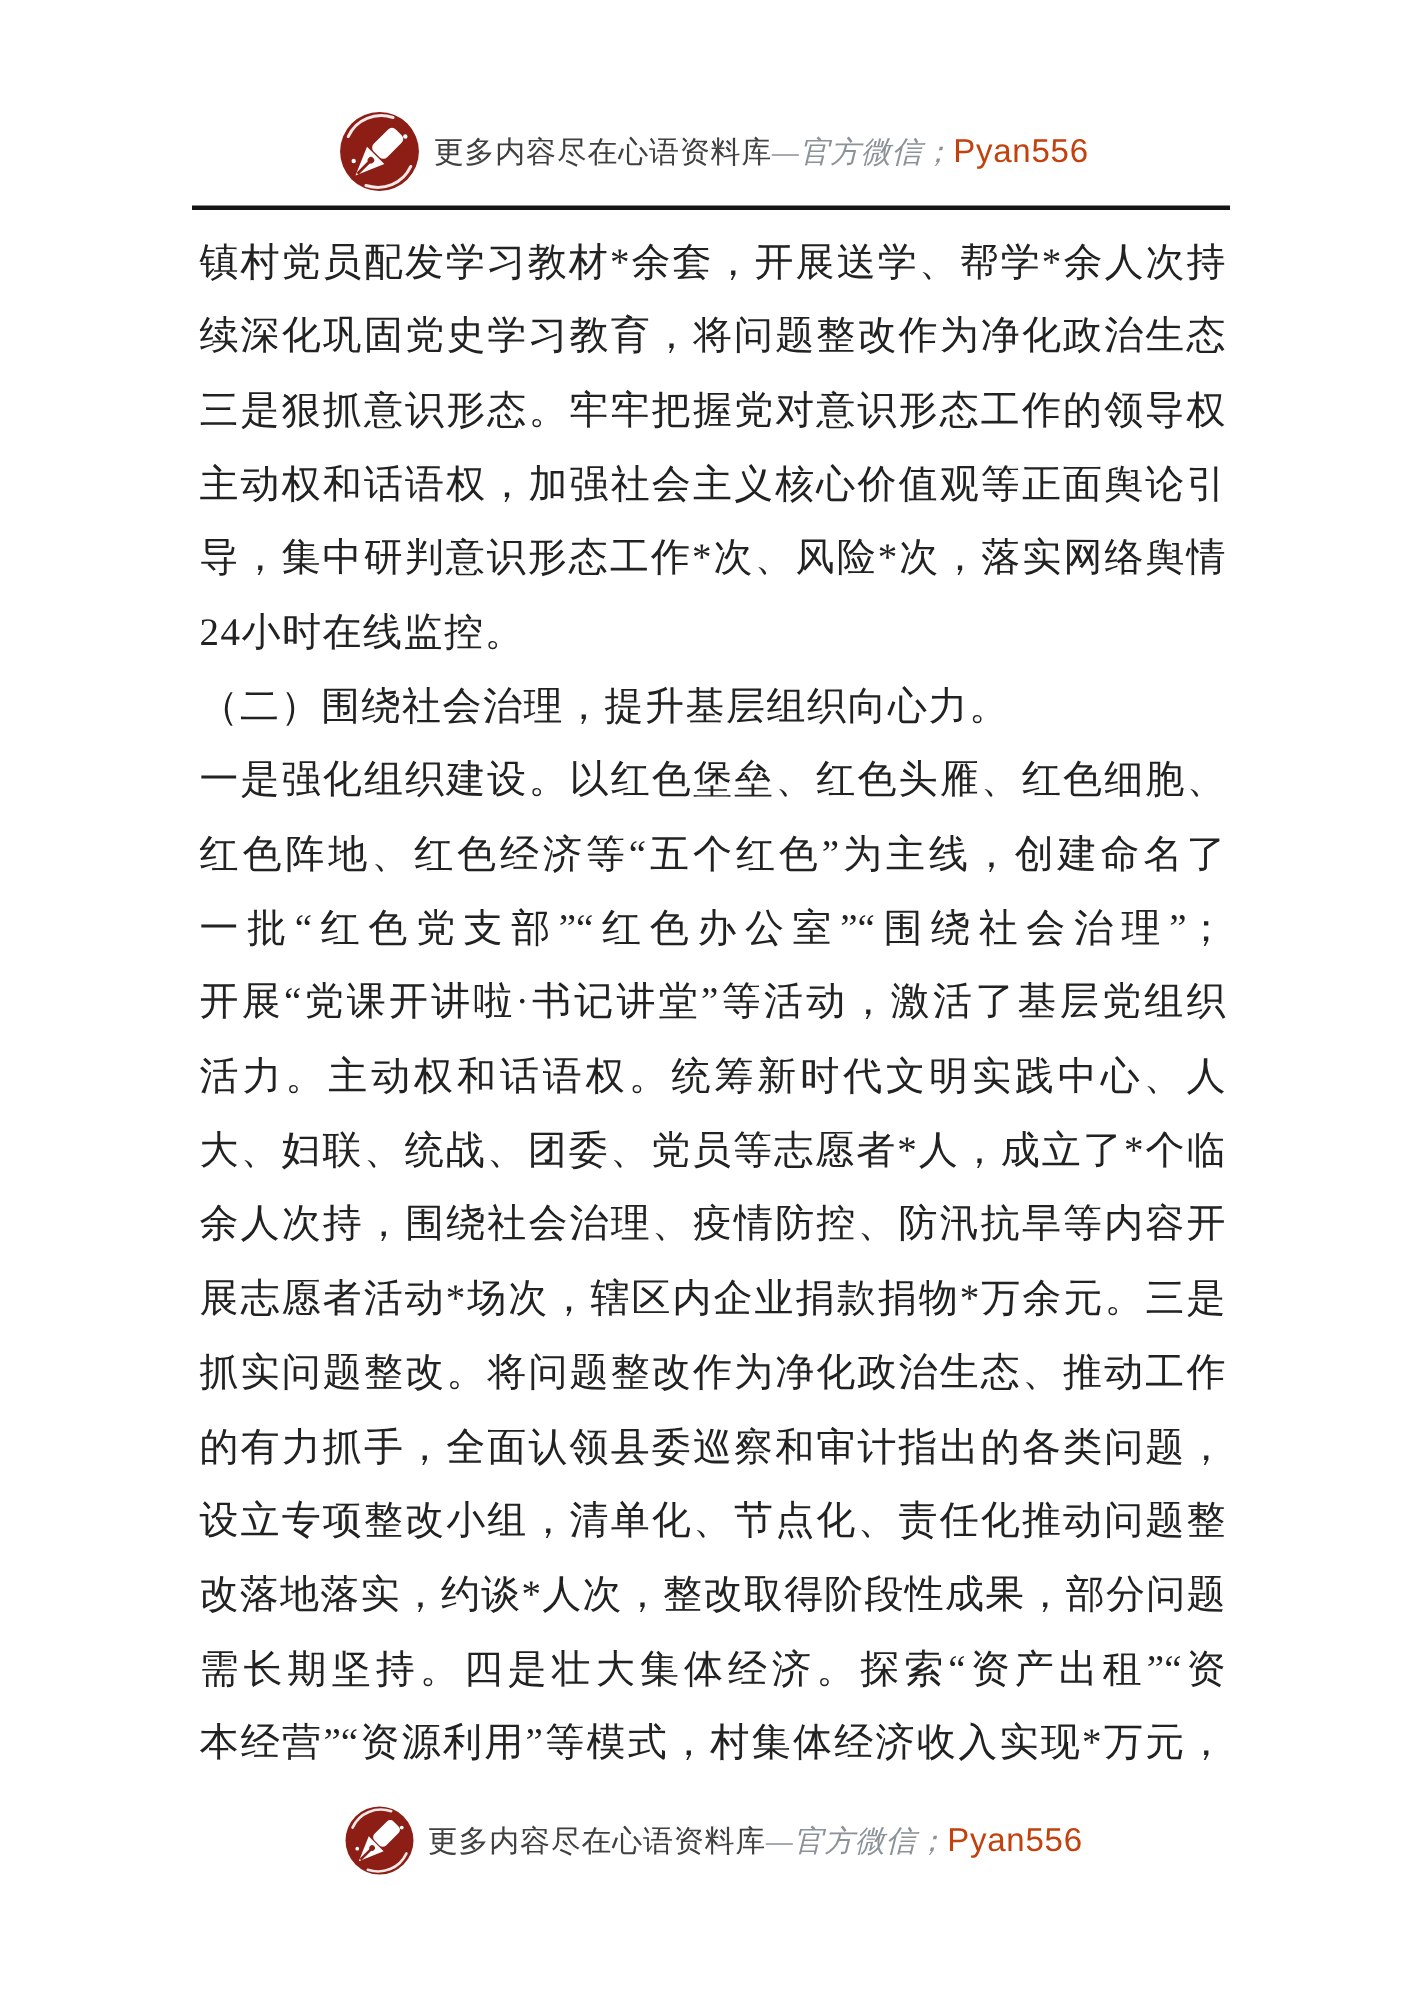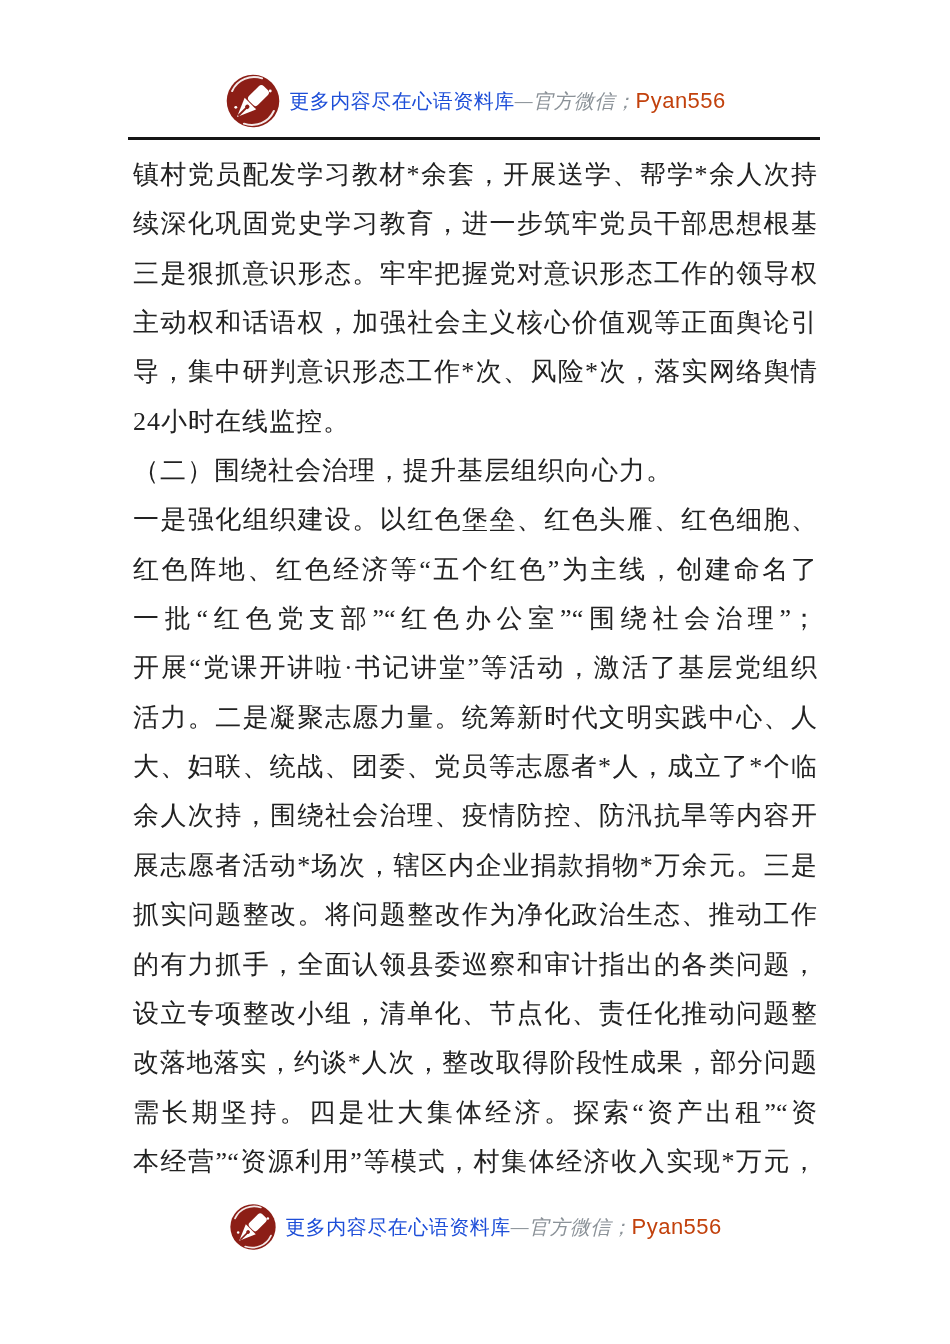--- a/index.html
+++ b/index.html
@@ -15,21 +15,21 @@
   
   .banner{
     position:absolute;left:0;width:100%;
     display:flex;justify-content:center;align-items:center;
     gap:7px;white-space:nowrap;
   }
   .banner.top{top:72px;}
   .banner.bottom{top:1202px;}
   .banner .logo{flex:0 0 auto;display:block;}
   .banner .txt{font-size:20px;letter-spacing:0.5px;}
-  .brand{color:#1d4ed8;}
+  .brand{color:#404040;}
   .sep{color:#8b9298;font-style:italic;}
   .wid{color:#c2410c;font-family:"Liberation Sans","DejaVu Sans",sans-serif;font-size:22px;}
 
   .rule{
     position:absolute;top:137px;left:128px;width:692px;height:3px;
     background:#151515;
   }
 
   
   .doc{
@@ -71,31 +71,31 @@
     </svg>
     <div class="txt">
       <span class="brand">更多内容尽在心语资料库</span><span class="sep">—官方微信；</span><span class="wid">Pyan556</span>
     </div>
   </header>
 
   <div class="rule"></div>
 
   <main class="doc">
     <div class="line">镇村党员配发学习教材*余套，开展送学、帮学*余人次持</div>
-    <div class="line">续深化巩固党史学习教育，进一步筑牢党员干部思想根基</div>
+    <div class="line">续深化巩固党史学习教育，将问题整改作为净化政治生态</div>
     <div class="line">三是狠抓意识形态。牢牢把握党对意识形态工作的领导权</div>
     <div class="line">主动权和话语权，加强社会主义核心价值观等正面舆论引</div>
     <div class="line">导，集中研判意识形态工作*次、风险*次，落实网络舆情</div>
     <div class="line short">24小时在线监控。</div>
     <div class="line short">（二）围绕社会治理，提升基层组织向心力。</div>
     <div class="line">一是强化组织建设。以红色堡垒、红色头雁、红色细胞、</div>
     <div class="line">红色阵地、红色经济等“五个红色”为主线，创建命名了</div>
     <div class="line">一批“红色党支部”“红色办公室”“围绕社会治理”；</div>
     <div class="line">开展“党课开讲啦·书记讲堂”等活动，激活了基层党组织</div>
-    <div class="line">活力。二是凝聚志愿力量。统筹新时代文明实践中心、人</div>
+    <div class="line">活力。主动权和话语权。统筹新时代文明实践中心、人</div>
     <div class="line">大、妇联、统战、团委、党员等志愿者*人，成立了*个临</div>
     <div class="line">余人次持，围绕社会治理、疫情防控、防汛抗旱等内容开</div>
     <div class="line">展志愿者活动*场次，辖区内企业捐款捐物*万余元。三是</div>
     <div class="line">抓实问题整改。将问题整改作为净化政治生态、推动工作</div>
     <div class="line">的有力抓手，全面认领县委巡察和审计指出的各类问题，</div>
     <div class="line">设立专项整改小组，清单化、节点化、责任化推动问题整</div>
     <div class="line">改落地落实，约谈*人次，整改取得阶段性成果，部分问题</div>
     <div class="line">需长期坚持。四是壮大集体经济。探索“资产出租”“资</div>
     <div class="line">本经营”“资源利用”等模式，村集体经济收入实现*万元，</div>
   </main>

